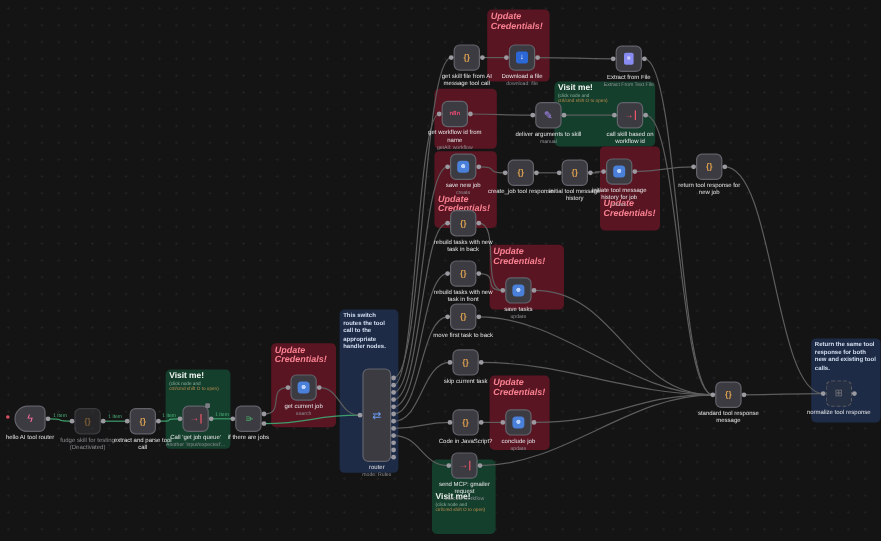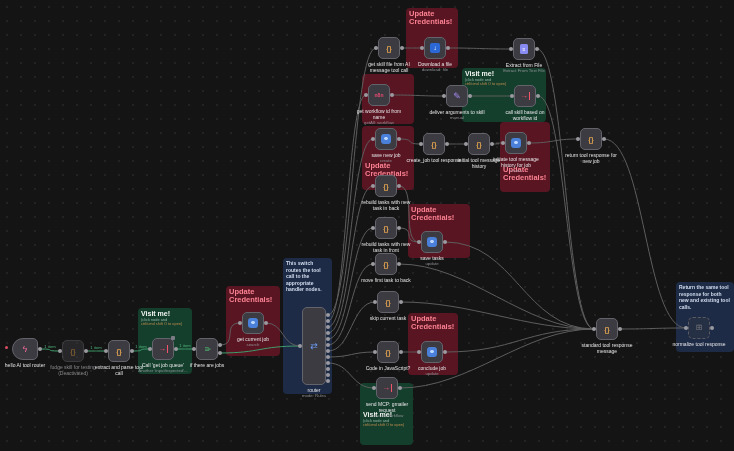--- a/index.html
+++ b/index.html
@@ -1,20 +1,20 @@
 <!DOCTYPE html>
 <html><head>
 <meta charset="utf-8">
 <style>
   html,body{margin:0;padding:0;background:#101010;font-family:"Liberation Sans",sans-serif;}
   #canvas{position:relative;width:734px;height:451px;overflow:hidden;background:#141414;
     background-image:radial-gradient(#232323 0.8px,transparent 0.9px);background-size:14px 14px;}
   #edges{position:absolute;left:0;top:0;z-index:2;}
   .note{position:absolute;border-radius:4px;z-index:1;box-sizing:border-box;padding:2px 3px;overflow:hidden;}
-  .note.red{background:#5a1522;}
+  .note.red{background:#5a1522;font-style:italic;}
   .note.green{background:#153f2d;}
   .note.blue{background:#1d2b47;}
   .ntitle{font-weight:bold;line-height:1.08;}
   .note.red .ntitle{color:#fb8292;font-size:7.5px;}
   .note.green .ntitle{color:#f2f5f2;font-size:7px;}
   .nline{line-height:1.25;}
   .note.green .nline{font-size:3.9px;color:#8fb39f;}
   .note.green .nline + .nline{color:#bd8d4c;}
   .note.blue .nline{font-size:5px;font-weight:bold;color:#d2ddee;line-height:1.3;}
   .node{position:absolute;background:#3b3b41;border:1px solid #63636b;border-radius:5px;z-index:3;

